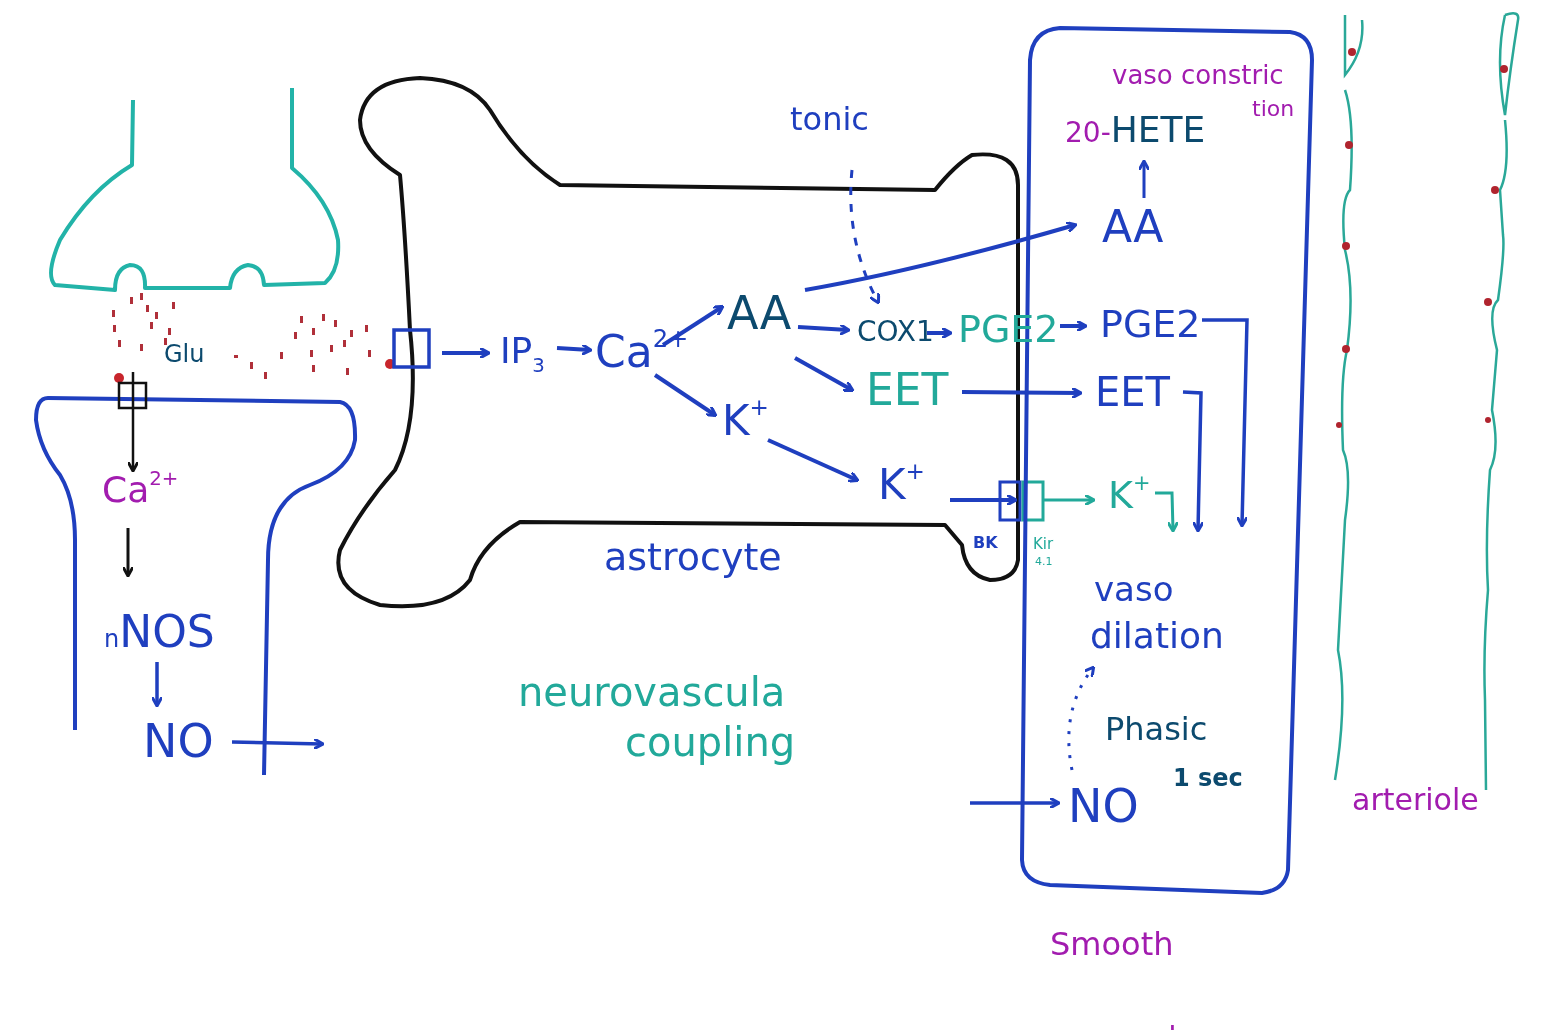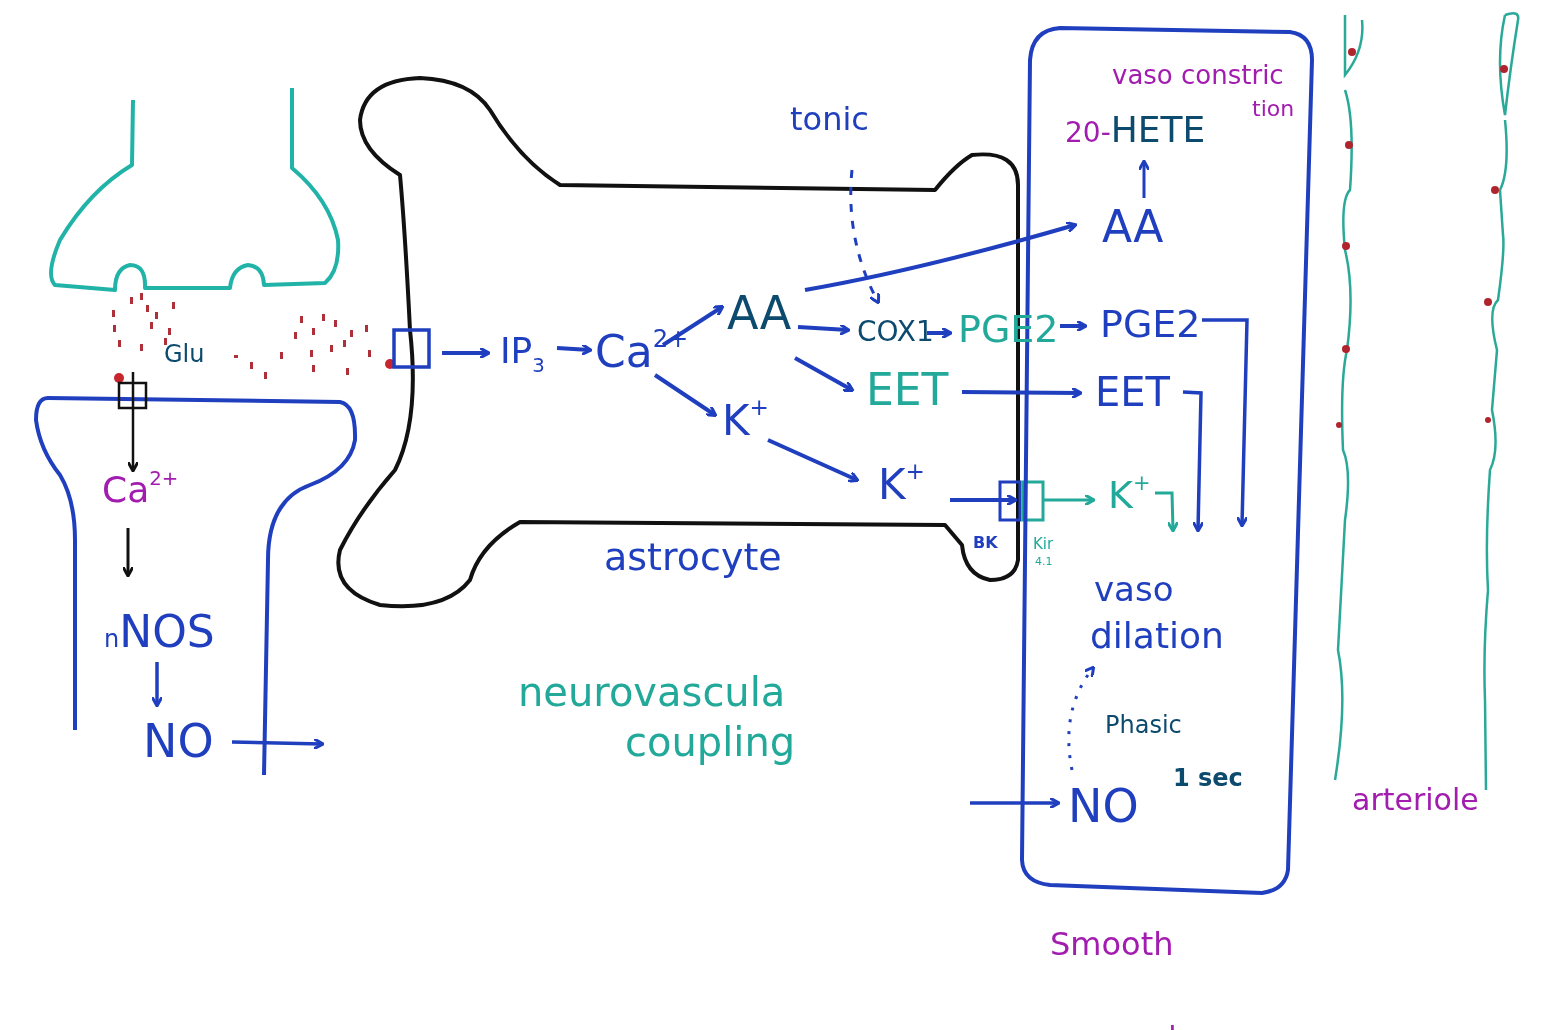--- a/index.html
+++ b/index.html
@@ -162,21 +162,21 @@
 <div class="lbl blue" style="left:1102px; top:205px; font-size:44px;">AA</div>
 <div class="lbl blue" style="left:1100px; top:305px; font-size:38px;">PGE2</div>
 <div class="lbl blue" style="left:1095px; top:372px; font-size:40px;">EET</div>
 <div class="lbl teal" style="left:1108px; top:476px; font-size:38px;">
   <span>K</span><sup class="s">+</sup>
 </div>
 <div class="lbl teal" style="left:1033px; top:537px; font-size:15px;text-align:right;">Kir</div>
 <div class="lbl teal" style="left:1035px; top:556px; font-size:11px;">4.1</div>
 <div class="lbl blue" style="left:1094px; top:572px; font-size:34px;">vaso</div>
 <div class="lbl blue" style="left:1090px; top:618px; font-size:36px;">dilation</div>
-<div class="lbl red" style="left:1105px; top:713px; font-size:24px;">Phasic</div>
+<div class="lbl red" style="left:1105px; top:713px; font-size:32px;">Phasic</div>
 <div class="lbl red" style="left:1173px; top:766px; font-size:24px; font-weight:bold;">1 sec</div>
 <div class="lbl blue" style="left:1068px; top:783px; font-size:46px;">NO</div>
 <div class="lbl black" style="left:1050px; top:928px; font-size:32px;text-align:center;">Smooth</div>
 <div class="lbl black" style="left:1088px; top:1023px; font-size:30px;">muscle</div>
 
 <div class="lbl black" style="left:1352px; top:785px; font-size:30px;">arteriole</div>
 
 <div class="lbl teal" style="left:518px; top:672px; font-size:40px;">neurovascula</div>
 <div class="lbl teal" style="left:625px; top:722px; font-size:40px;">coupling</div>
 

